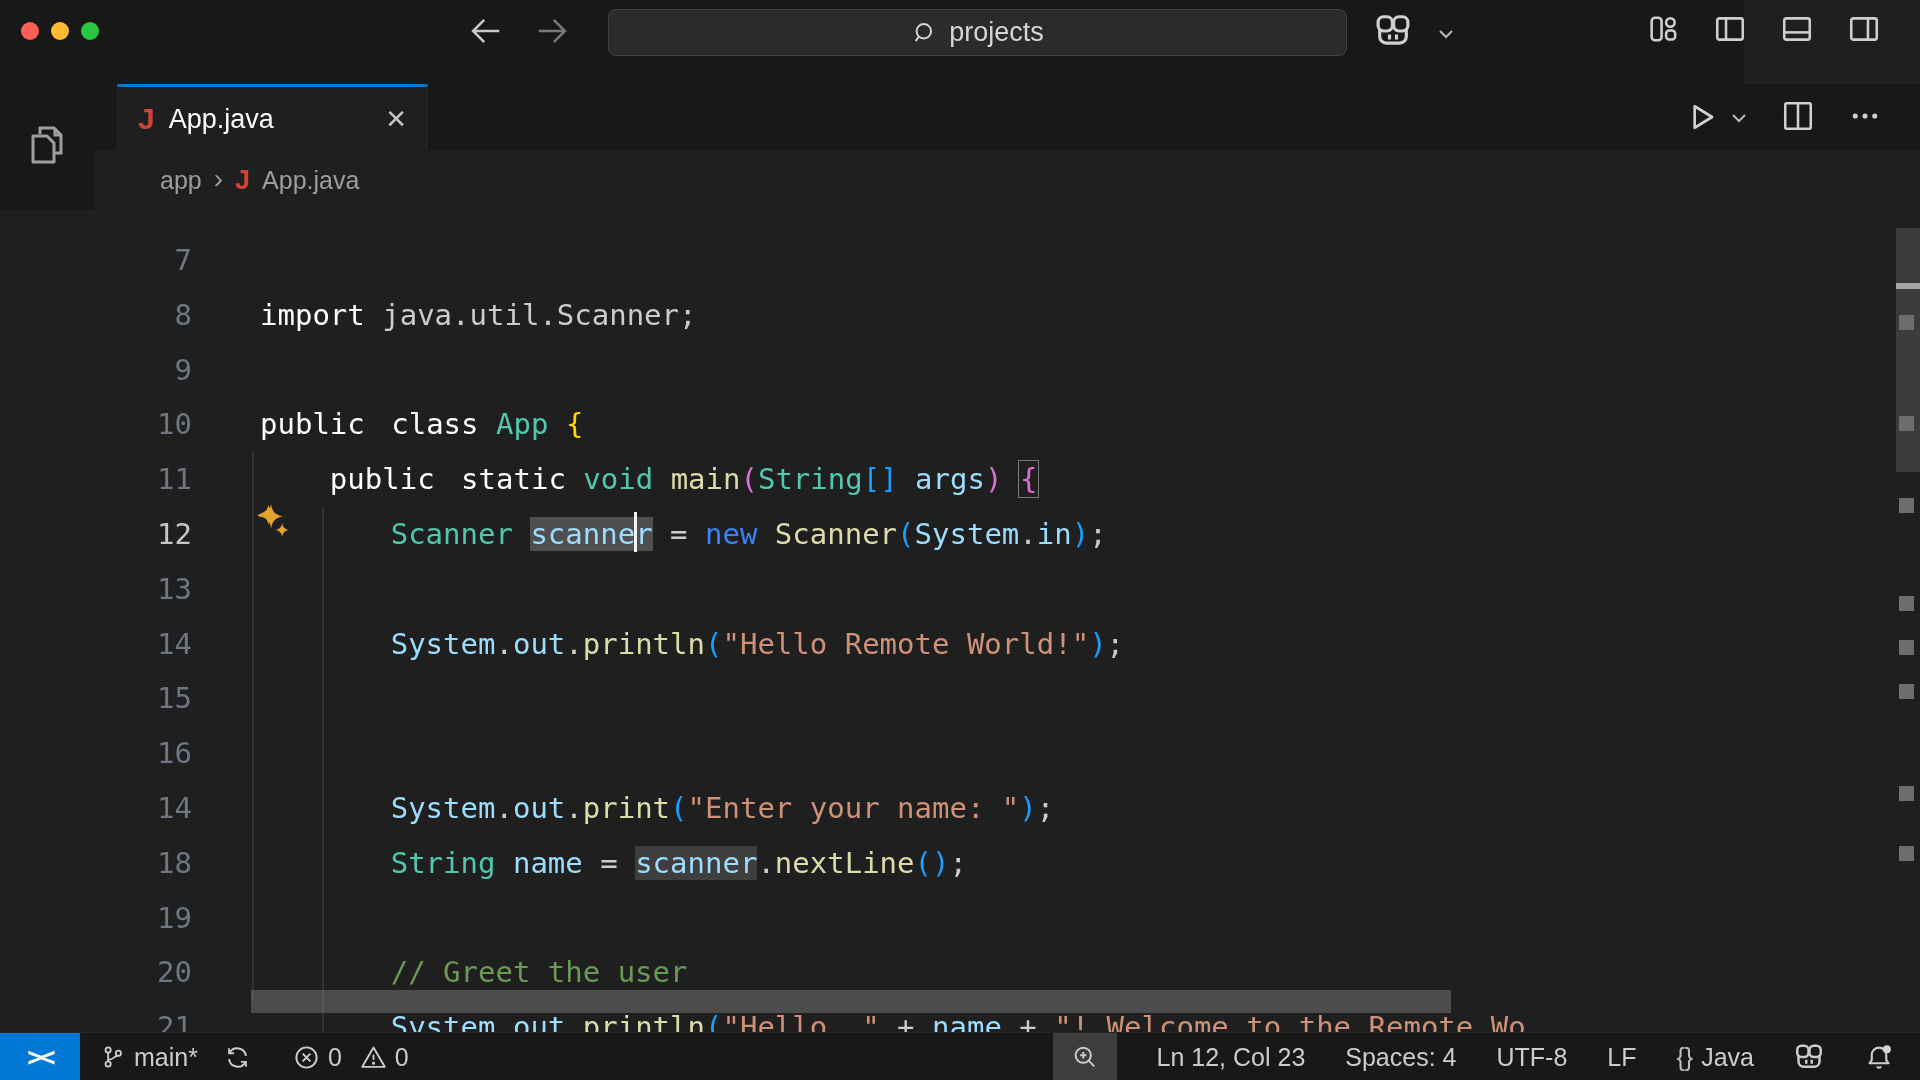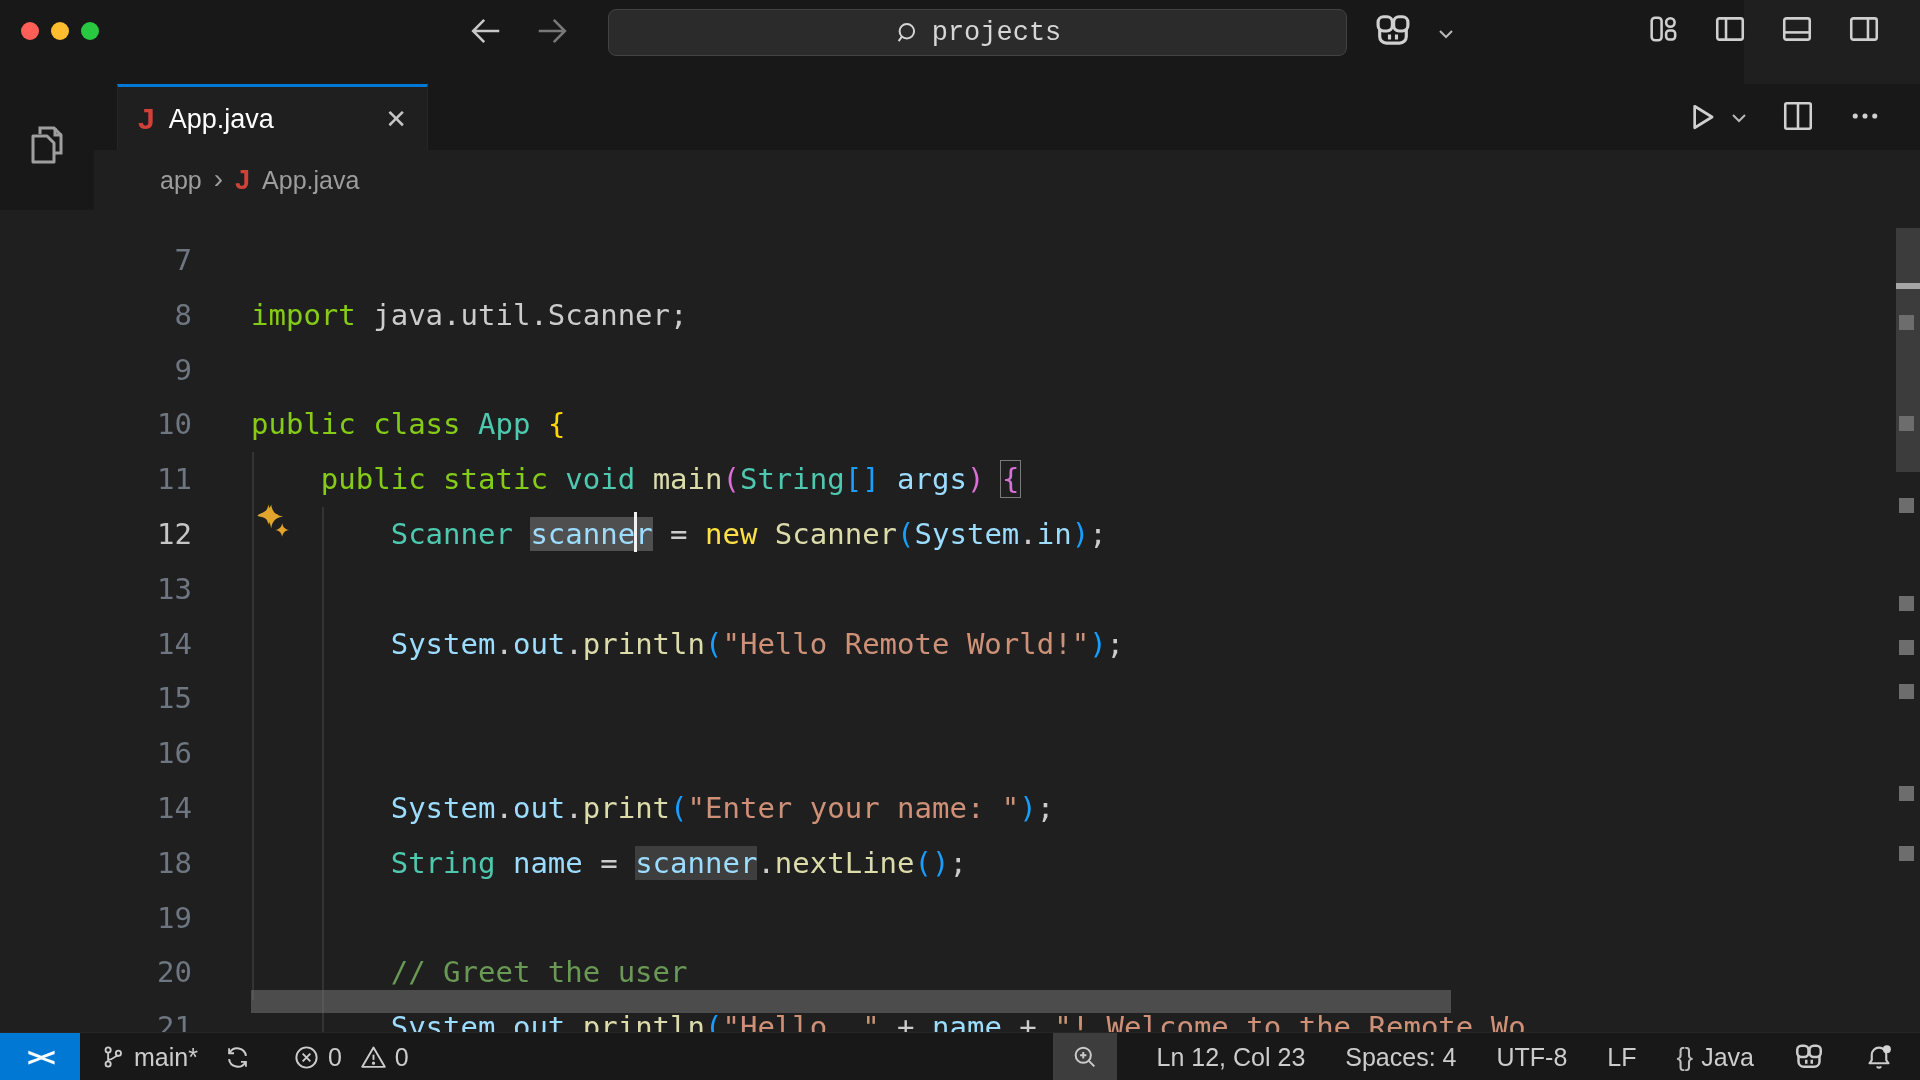--- a/index.html
+++ b/index.html
@@ -1,18 +1,18 @@
 <!DOCTYPE html>
 <html><head>
 <meta charset="utf-8">
 <style>
   html,body{margin:0;padding:0;background:#1f1f1f;width:1920px;height:1080px;overflow:hidden;
     font-family:"Liberation Sans",sans-serif;-webkit-font-smoothing:antialiased;}
   
-  #titlebar{position:absolute;left:0;top:0;width:1744px;height:84px;background:#181818;border-bottom:1px solid #262626;font-family:Liberation Mono, monospace;}
+  #titlebar{position:absolute;left:0;top:0;width:1744px;height:84px;background:#181818;border-bottom:1px solid #262626;}
   .tl{position:absolute;top:22px;width:18px;height:18px;border-radius:50%;}
   .navarrow{position:absolute;top:12px;width:38px;height:38px;color:#c8c8c8;}
   #cmdcenter{position:absolute;left:608px;top:9px;width:737px;height:45px;background:#2b2b2b;
     border:1px solid #424242;border-radius:8px;display:flex;align-items:center;justify-content:center;
     gap:10px;color:#d6d6d6;font-size:27px;}
   .titleicon{position:absolute;top:12px;color:#d0d0d0;}
   
   #activitybar{position:absolute;left:0;top:84px;width:94px;height:948px;background:#181818;}
   .ab-item{position:absolute;left:0;width:94px;height:96px;display:flex;align-items:center;justify-content:center;color:#9f9f9f;}
   
@@ -26,21 +26,21 @@
   .editor-action{position:absolute;top:14px;color:#d0d0d0;}
   
   #breadcrumbs{position:absolute;left:94px;top:150px;width:1826px;height:60px;background:#1f1f1f;
     display:flex;align-items:center;padding-left:66px;gap:12px;color:#9d9d9d;font-size:25px;box-sizing:border-box;}
   
   #codearea{position:absolute;left:0;top:210px;width:1920px;height:822px;background:#1f1f1f;overflow:hidden;}
   .code-row{position:absolute;left:0;right:0;height:55px;font-family:"DejaVu Sans Mono",monospace;font-size:29px;}
   .code-row .ln{position:absolute;left:94px;width:98px;text-align:right;color:#6e7681;line-height:55px;}
   .code-row.cur .ln{color:#c6c6c6;text-align:right;}
   .code-row .ct{position:absolute;left:251px;line-height:55px;white-space:pre;color:#cccccc;}
-  .tk-kw{color:#84cc16;} .tk-ctrl{color:#fde047;} .tk-type{color:#4EC9B0;} .tk-fn{color:#DCDCAA;}
+  .tk-kw{color:#ffffff;margin-left:9px;} .tk-ctrl{color:#3b82f6;} .tk-type{color:#4EC9B0;} .tk-fn{color:#DCDCAA;}
   .tk-var{color:#9CDCFE;} .tk-str{color:#CE9178;} .tk-cmt{color:#6A9955;} .tk-pln{color:#cccccc;}
   .tk-b1{color:#FFD700;} .tk-b2{color:#DA70D6;} .tk-b3{color:#179FFF;}
   .hl1{background:#4f4f4f;} .hl2{background:#3e3e3e;}
   .match{outline:1px solid #7a7a7a;outline-offset:1px;}
   .caret{display:inline-block;width:0;position:relative;}
   .caret i{position:absolute;left:-1px;top:-32px;width:3px;height:40px;background:#f2f2f2;}
   .guide{position:absolute;width:2px;background:#333436;}
   #sparkle{position:absolute;}
   
   #hscroll{position:absolute;background:rgba(121,121,121,0.5);}

